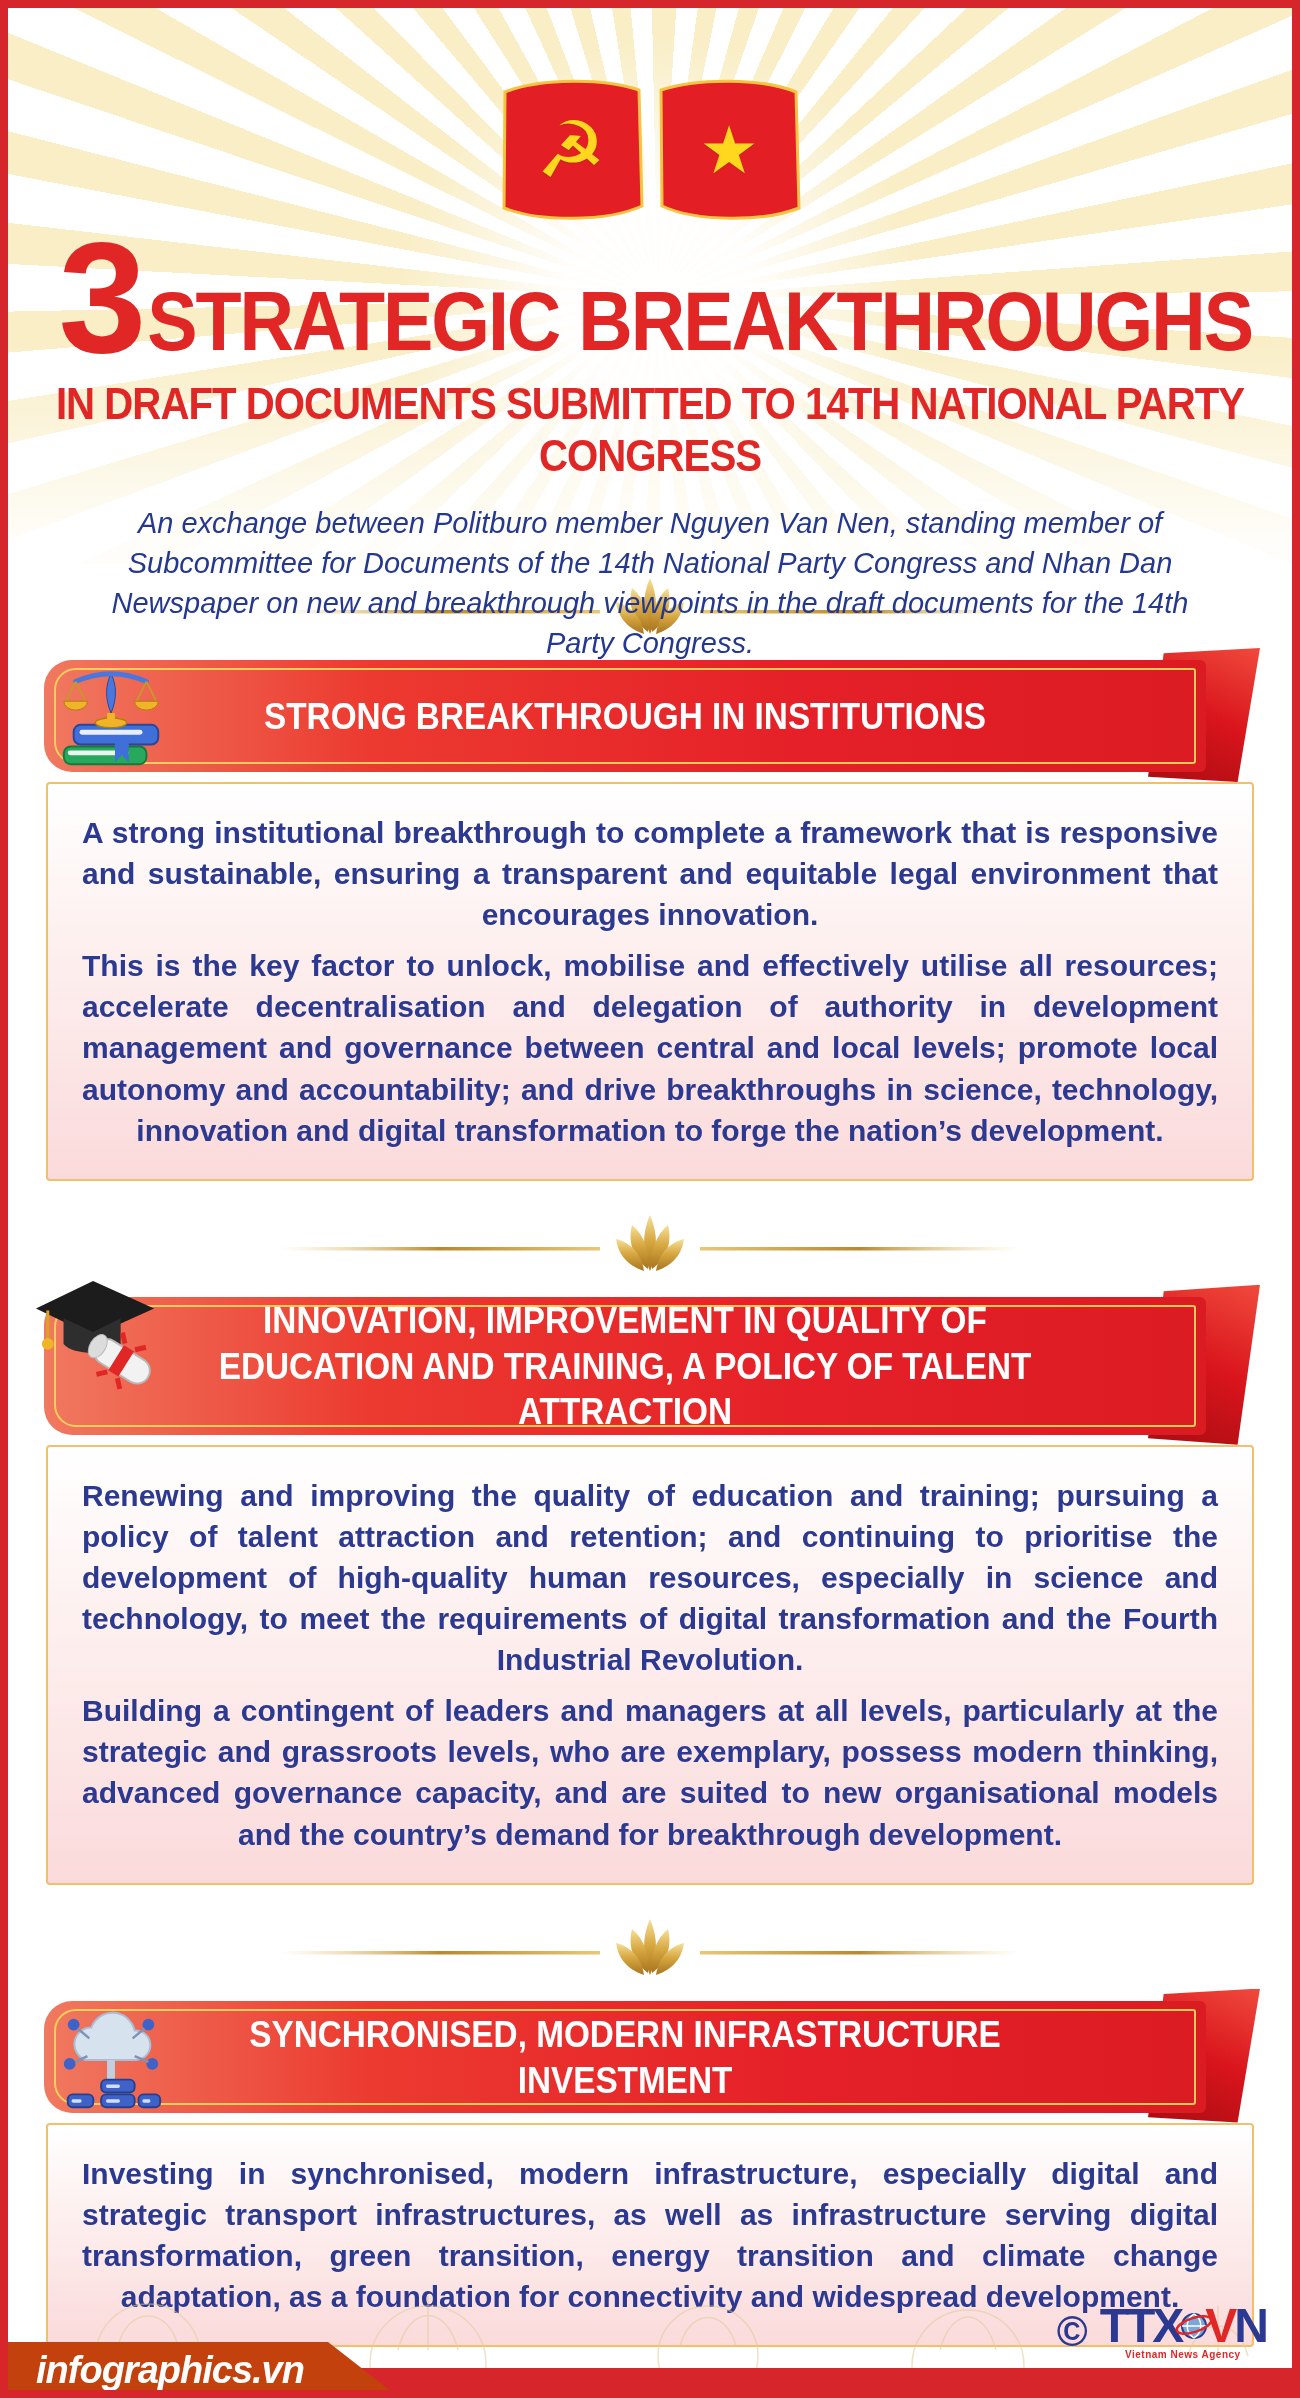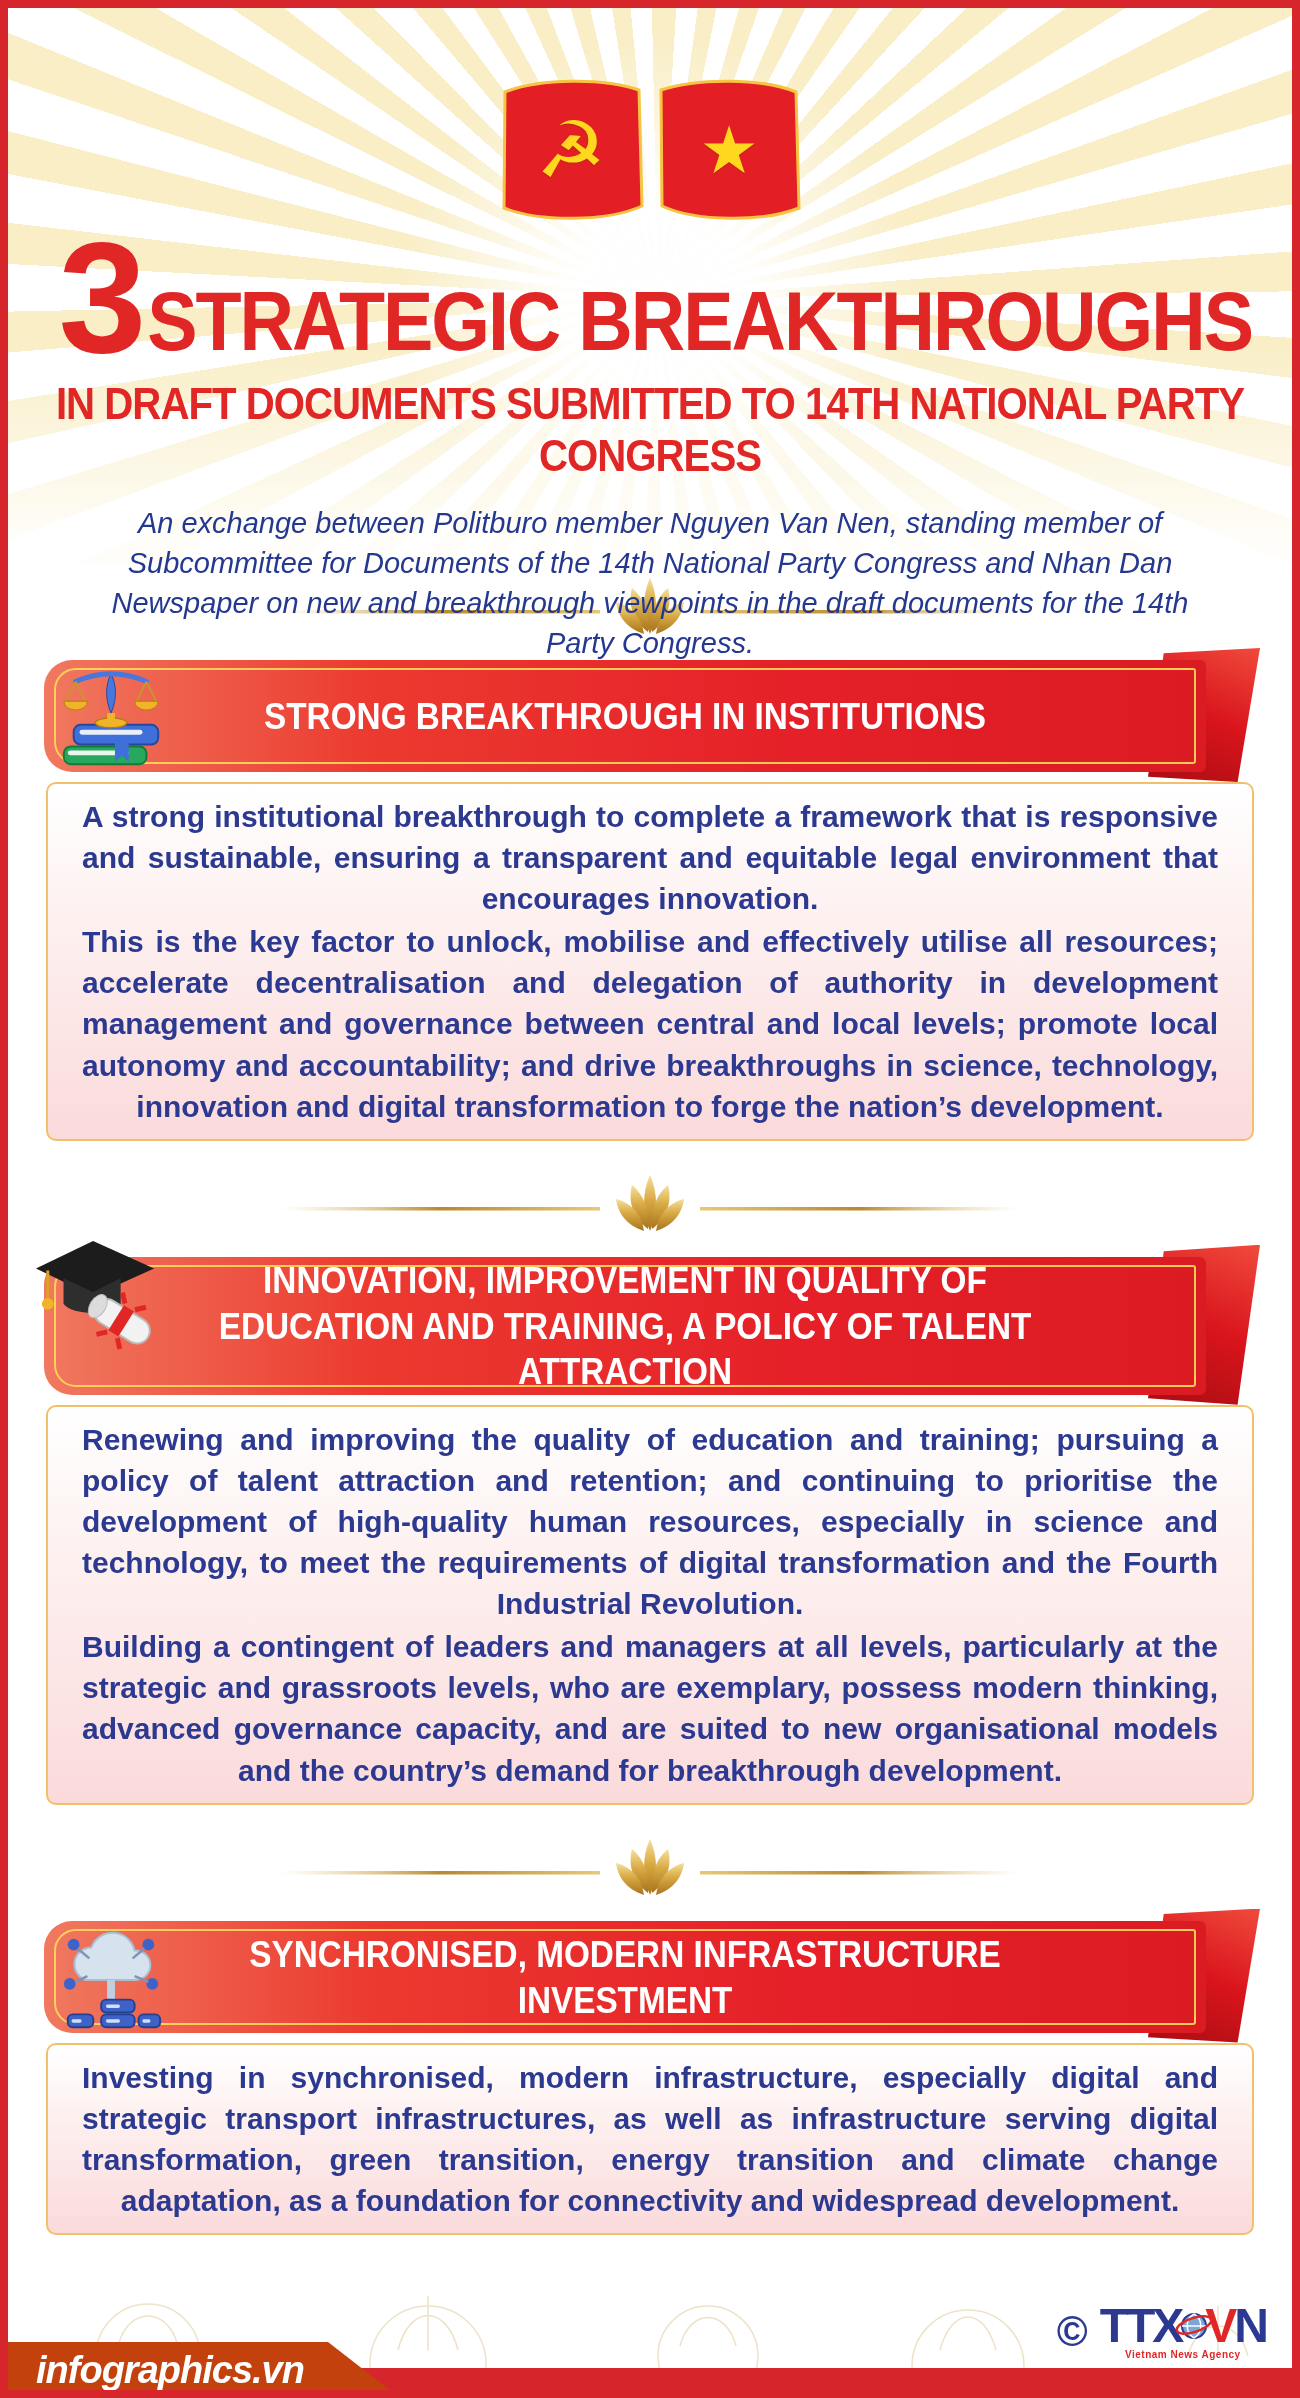--- a/index.html
+++ b/index.html
@@ -50,26 +50,26 @@
          border:2.5px solid rgba(255,211,92,.95); border-radius:22px 3px 3px 22px; pointer-events:none; }
   .bar h2 { position:absolute; inset:0; margin:0; display:flex; align-items:center; justify-content:center;
             text-align:center; padding:0 110px; color:#fff; font-size:34px; line-height:1.25;
             font-weight:bold; letter-spacing:0; transform:scale(.98,1.08); }
   .ribbon-icon { position:absolute; z-index:3; }
   .icon-1 { left:46px; top:-4px; width:118px; height:120px; }
   .icon-2 { left:26px; top:-22px; width:128px; height:122px; }
   .icon-3 { left:44px; top:-2px; width:118px; height:118px; }
 
   
-  .panel { margin:10px 38px 0; border:2px solid #f2c06a; border-radius:10px;
+  .panel { margin:10px 38px 0; border:2px solid #f2c06a; border-radius:4px;
            background:linear-gradient(180deg,#ffffff 0%,#fdf0ef 40%,#fbdadb 100%);
-           padding:12px 34px; }
+           padding:28px 34px; }
   .panel p { margin:0; color:#2b3990; font-weight:bold; font-size:30px; line-height:1.37;
              text-align:justify; text-align-last:center; }
-  .panel p + p { margin-top:2px; }
+  .panel p + p { margin-top:10px; }
 
   
   .footer { position:absolute; left:0; right:0; bottom:0; height:108px; }
   .watermark { position:absolute; left:0; right:0; bottom:18px; opacity:.55; }
   .bottom-bar { position:absolute; left:-8px; right:-8px; bottom:-8px; height:30px; background:#d6262b; }
   .site-banner { position:absolute; left:-8px; bottom:-8px; width:400px; height:56px; background:#c2410c;
                  clip-path:polygon(0 0, 82% 0, 100% 100%, 0 100%);
                  display:flex; align-items:center; padding-left:36px; box-sizing:border-box; }
   .site-banner span { color:#fff; font-size:38px; font-weight:bold; font-style:italic; letter-spacing:-1px; }
   .agency { position:absolute; right:26px; bottom:30px; display:flex; align-items:flex-start; }

